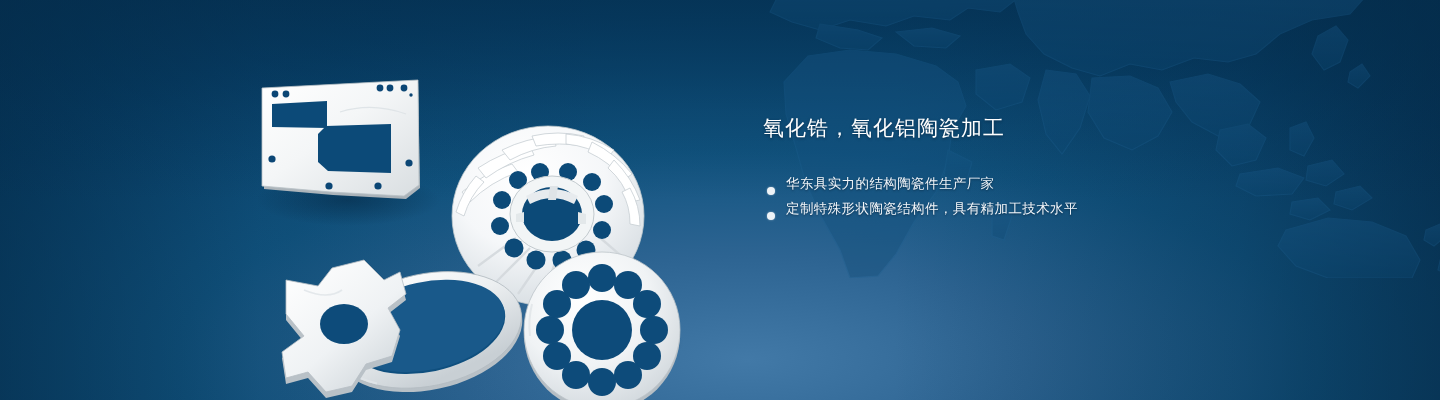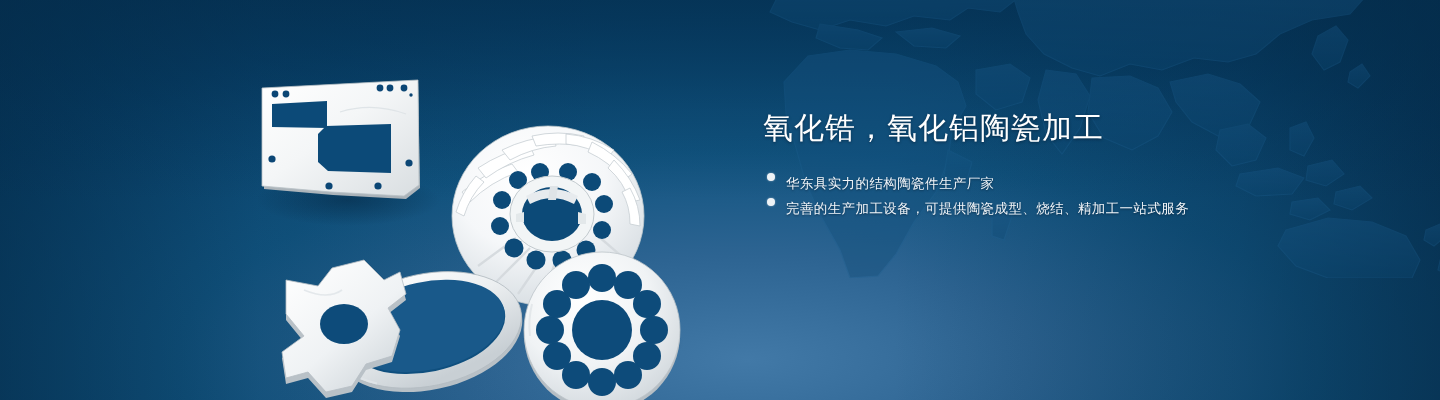--- a/index.html
+++ b/index.html
@@ -54,35 +54,35 @@
   }
   .products svg{ width:100%; height:100%; display:block; overflow:visible; }
 
   
   .copy{
     position:absolute;
     left:763px; top:108px;
     width:560px;
   }
   .headline{
-    font-size:30px;
+    font-size:21px;
     line-height:40px;
     letter-spacing:1px;
     color:#ffffff;
     font-weight:400;
     text-shadow:0 1px 3px rgba(0,12,24,.45);
     white-space:nowrap;
   }
   .bullets{
     margin-top:25px;
     list-style:none;
   }
   .bullet{
     display:flex;
-    align-items:flex-start;
+    align-items:flex-end;
     height:22px;
     margin-bottom:3px;
   }
   .dot{
     flex:0 0 auto;
     width:8px; height:8px;
     border-radius:50%;
     background:#eef3f7;
     box-shadow:0 0 2px rgba(255,255,255,.5);
     margin-right:11px;
@@ -317,18 +317,18 @@
 
   <div class="copy">
     <h1 class="headline">氧化锆，氧化铝陶瓷加工</h1>
     <ul class="bullets">
       <li class="bullet">
         <span class="dot"></span>
         <span class="bullet-text">华东具实力的结构陶瓷件生产厂家</span>
       </li>
       <li class="bullet">
         <span class="dot"></span>
-        <span class="bullet-text">完善的生产加工设备，可提供陶瓷成型、烧结、精加工一站式服务</span>
+        <span class="bullet-text">定制特殊形状陶瓷结构件，具有精加工技术水平</span>
       </li>
     </ul>
   </div>
 
 </div>
 
 </body></html>

